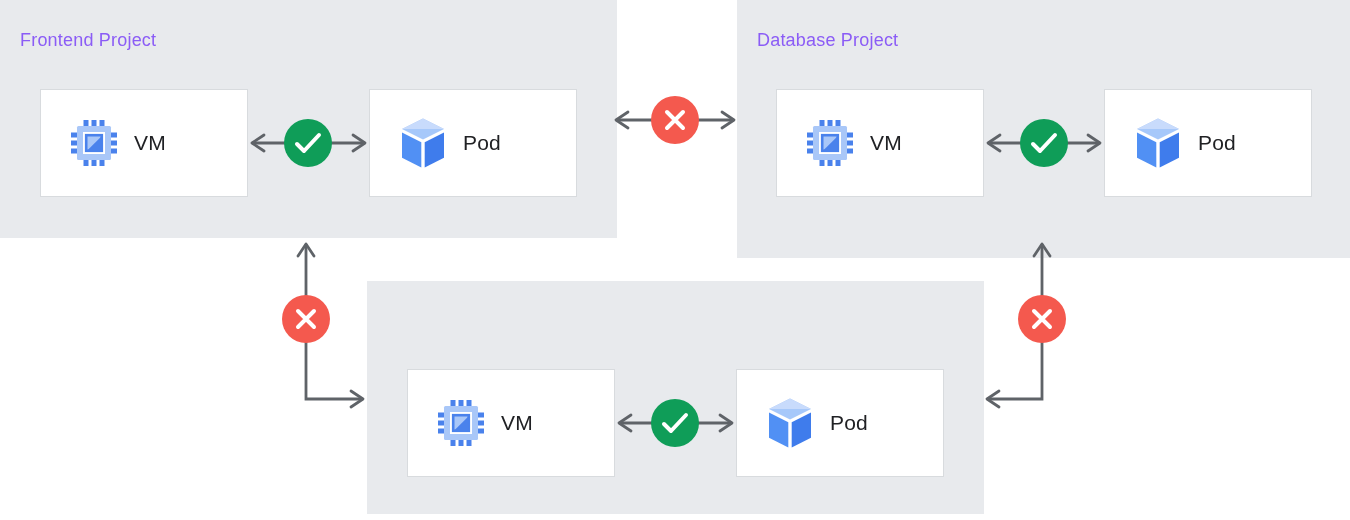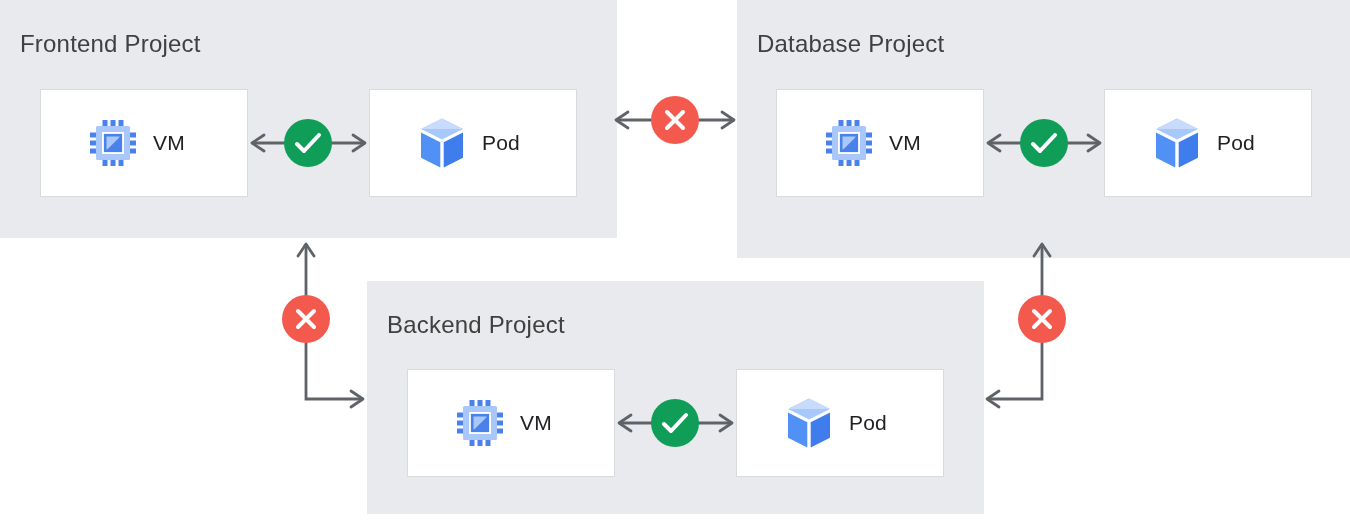--- a/index.html
+++ b/index.html
@@ -11,35 +11,35 @@
   .stage { position: absolute; left: 0; top: 0; width: 1350px; height: 520px; }
 
   .panel {
     position: absolute;
     background: #E8EAED;
   }
   .panel-title {
     position: absolute;
     left: 20px; top: 30px;
     margin: 0;
-    font-size: 24px;
+    font-size: 18px;
     font-weight: 400;
-    color: #404040;
+    color: #8b5cf6;
     letter-spacing: 0.2px;
     white-space: nowrap;
   }
   .node {
     position: absolute;
     width: 208px; height: 108px;
     background: #ffffff;
     border: 1px solid #D8DBDE;
     box-sizing: border-box;
     display: flex;
     align-items: center;
-    padding-left: 48px;
+    padding-left: 29px;
     gap: 16px;
   }
   .node-label {
     font-size: 21px;
     color: #202124;
     letter-spacing: 0.2px;
   }
   .node-icon { flex: 0 0 auto; display: block; }
 
   .overlay {
@@ -129,21 +129,20 @@
     </div>
     <div class="node" style="left:367px; top:89px;">
       <svg class="node-icon" width="48" height="52">
         <use href="#sym-pod" xlink:href="#sym-pod"></use>
       </svg>
       <span class="node-label">Pod</span>
     </div>
   </section>
 
   <section class="panel" style="left:367px; top:281px; width:617px; height:233px;">
-    <h2 class="panel-title">Backend Project</h2>
     <div class="node" style="left:40px; top:88px;">
       <svg class="node-icon" width="48" height="48">
         <use href="#sym-vm" xlink:href="#sym-vm"></use>
       </svg>
       <span class="node-label">VM</span>
     </div>
     <div class="node" style="left:369px; top:88px;">
       <svg class="node-icon" width="48" height="52">
         <use href="#sym-pod" xlink:href="#sym-pod"></use>
       </svg>

